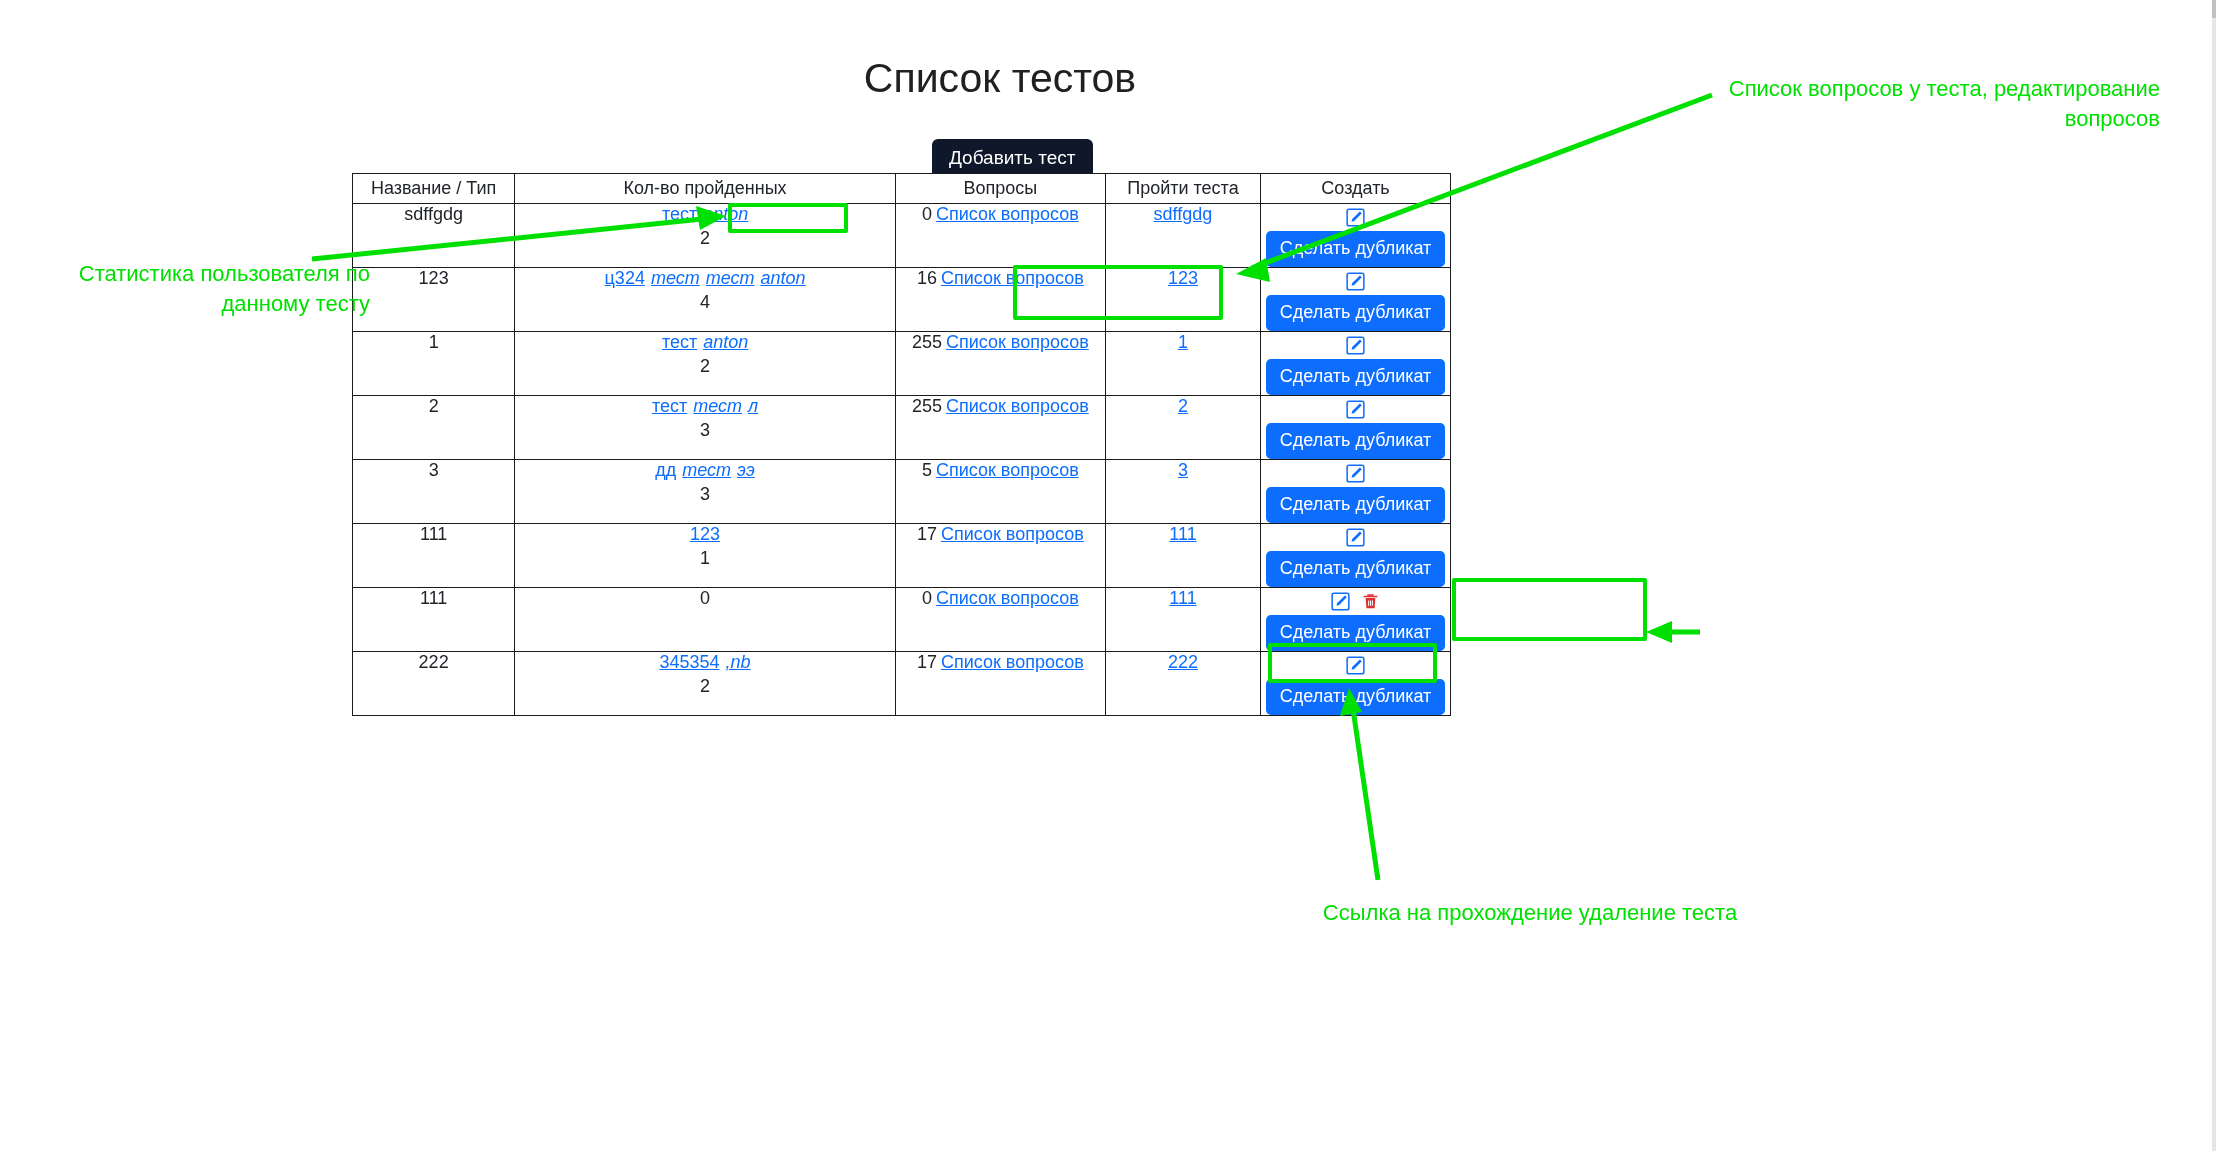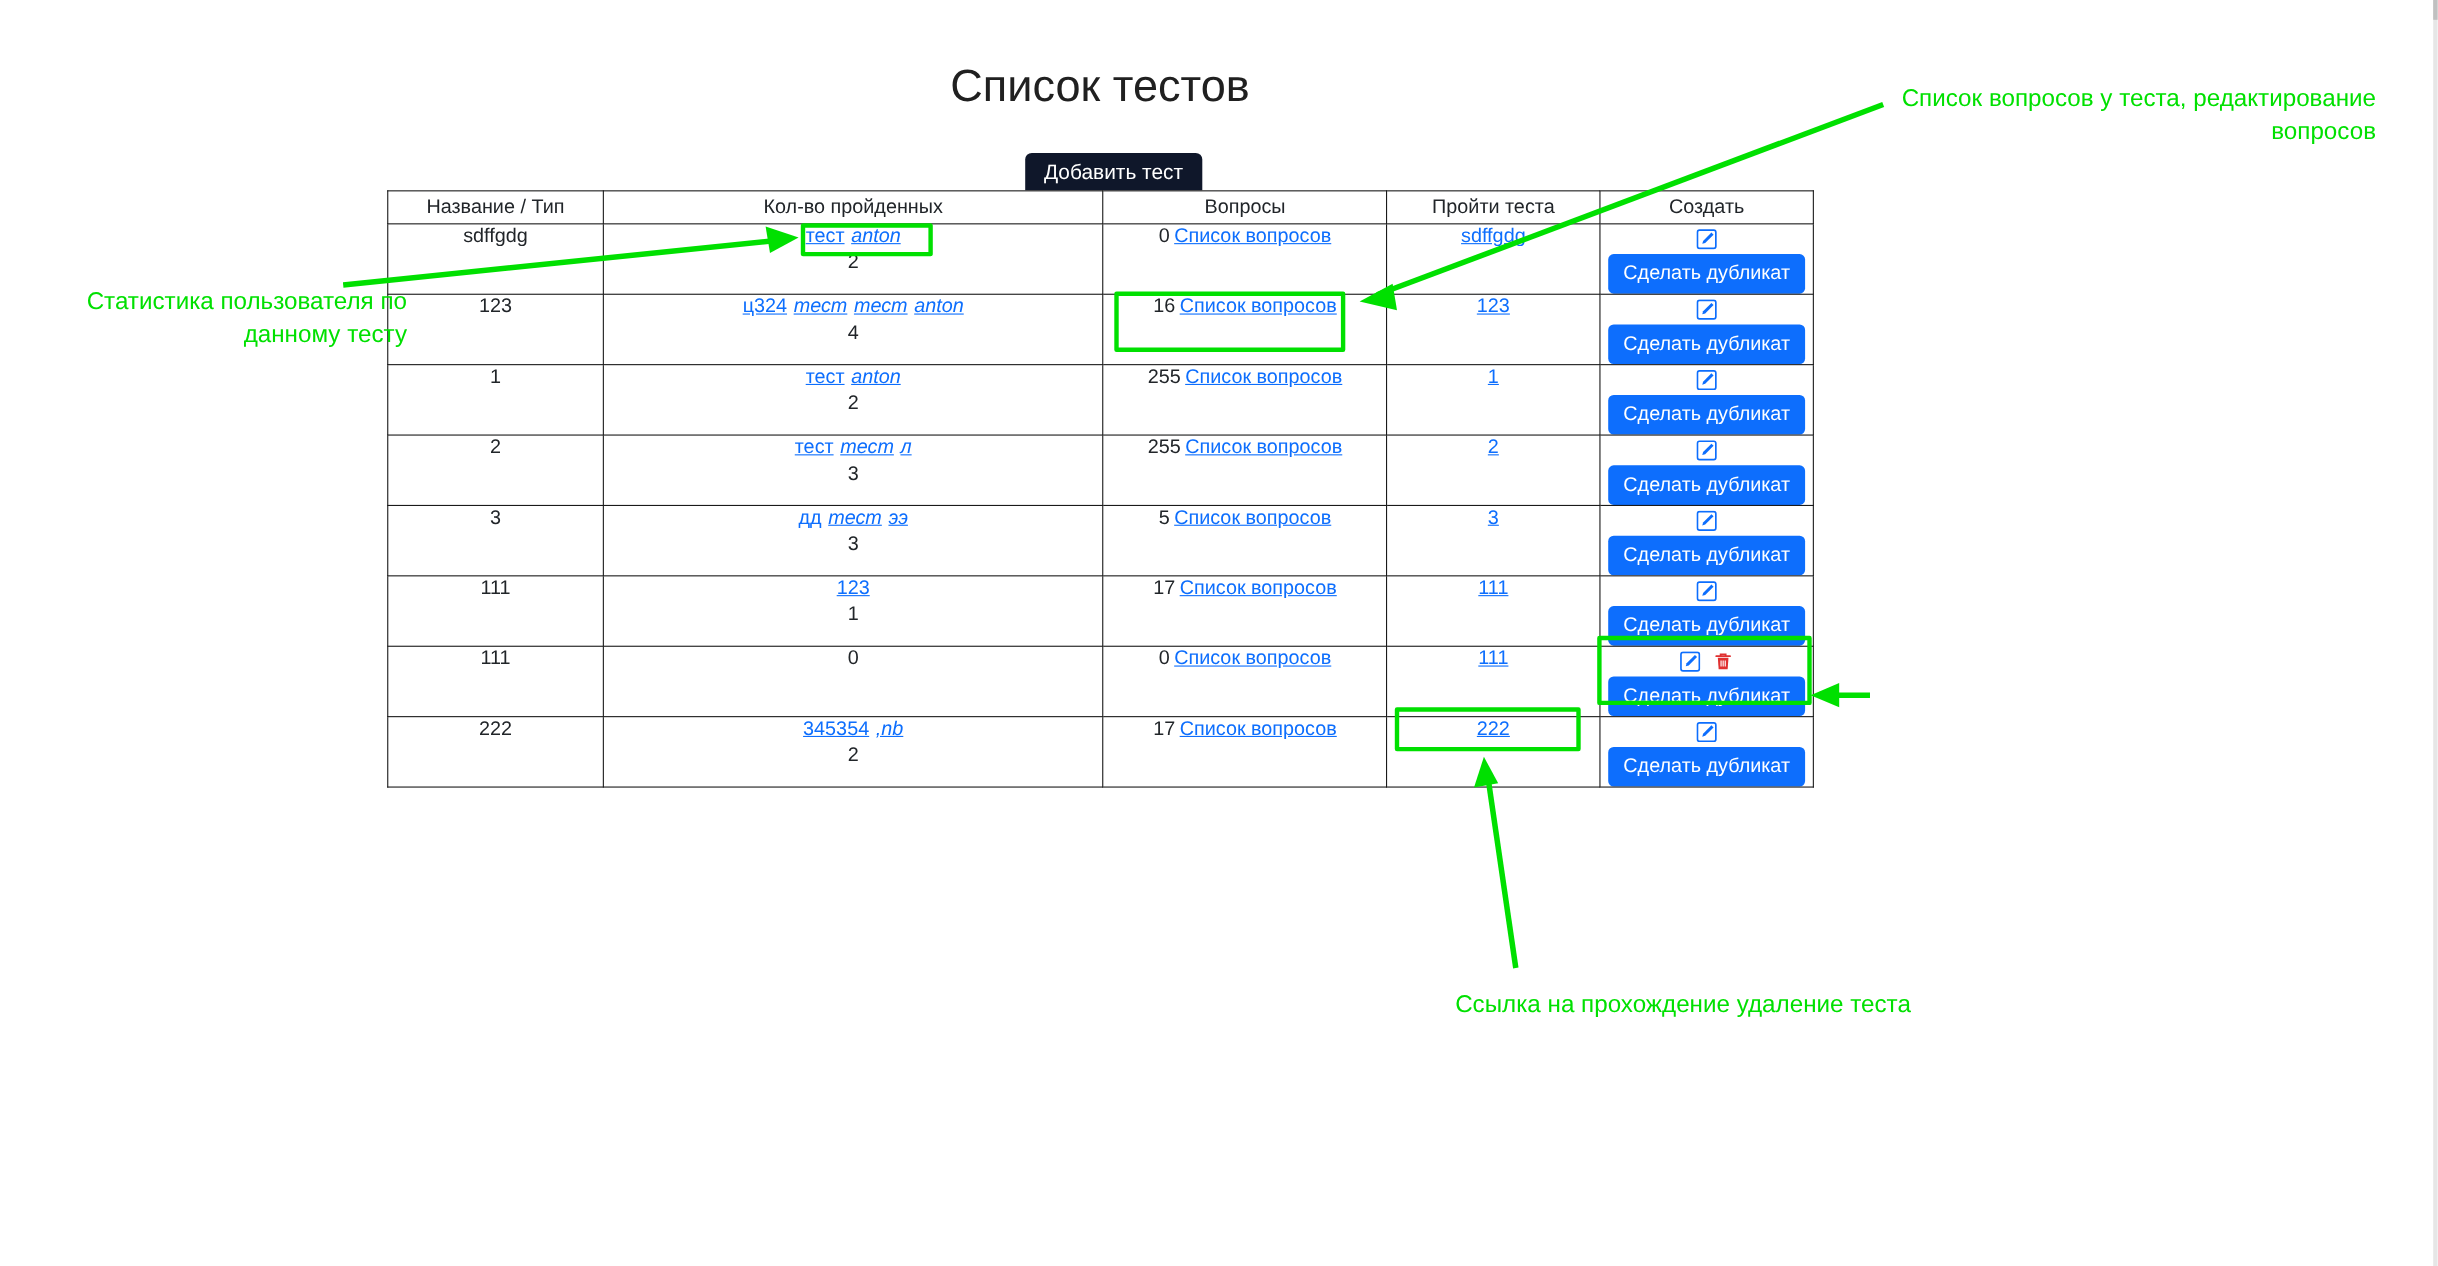--- a/index.html
+++ b/index.html
@@ -48,21 +48,21 @@
     font-size: 19px;
     font-family: "Liberation Sans", sans-serif;
     line-height: 1.1;
     cursor: pointer;
   }
 
   
   .tests-table {
     position: absolute;
     top: 173px; left: 352px;
-    width: 1297px;
+    width: 1099px;
     border-collapse: collapse;
     background: #fff;
   }
   .tests-table th, .tests-table td {
     border: 1px solid #1a1a1a;
     font-weight: 400;
     font-size: 18px;
     color: #212529;
     padding: 0;
     vertical-align: top;

